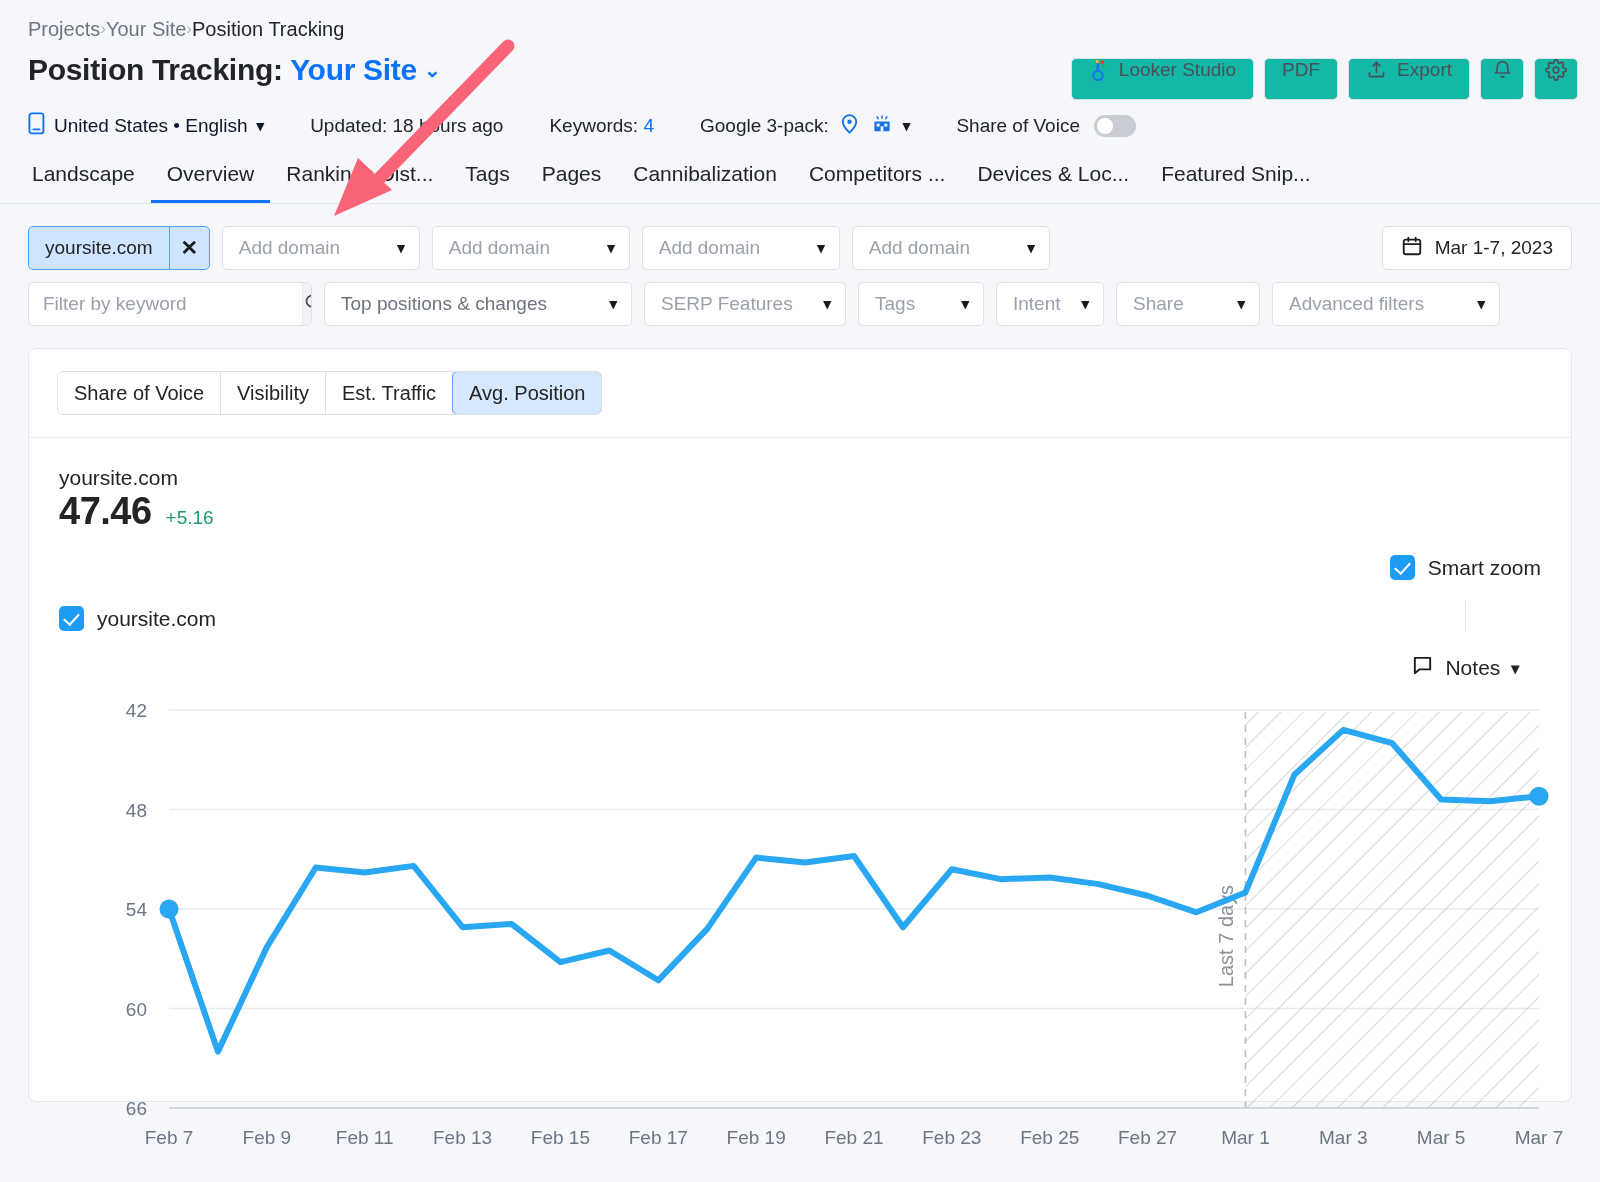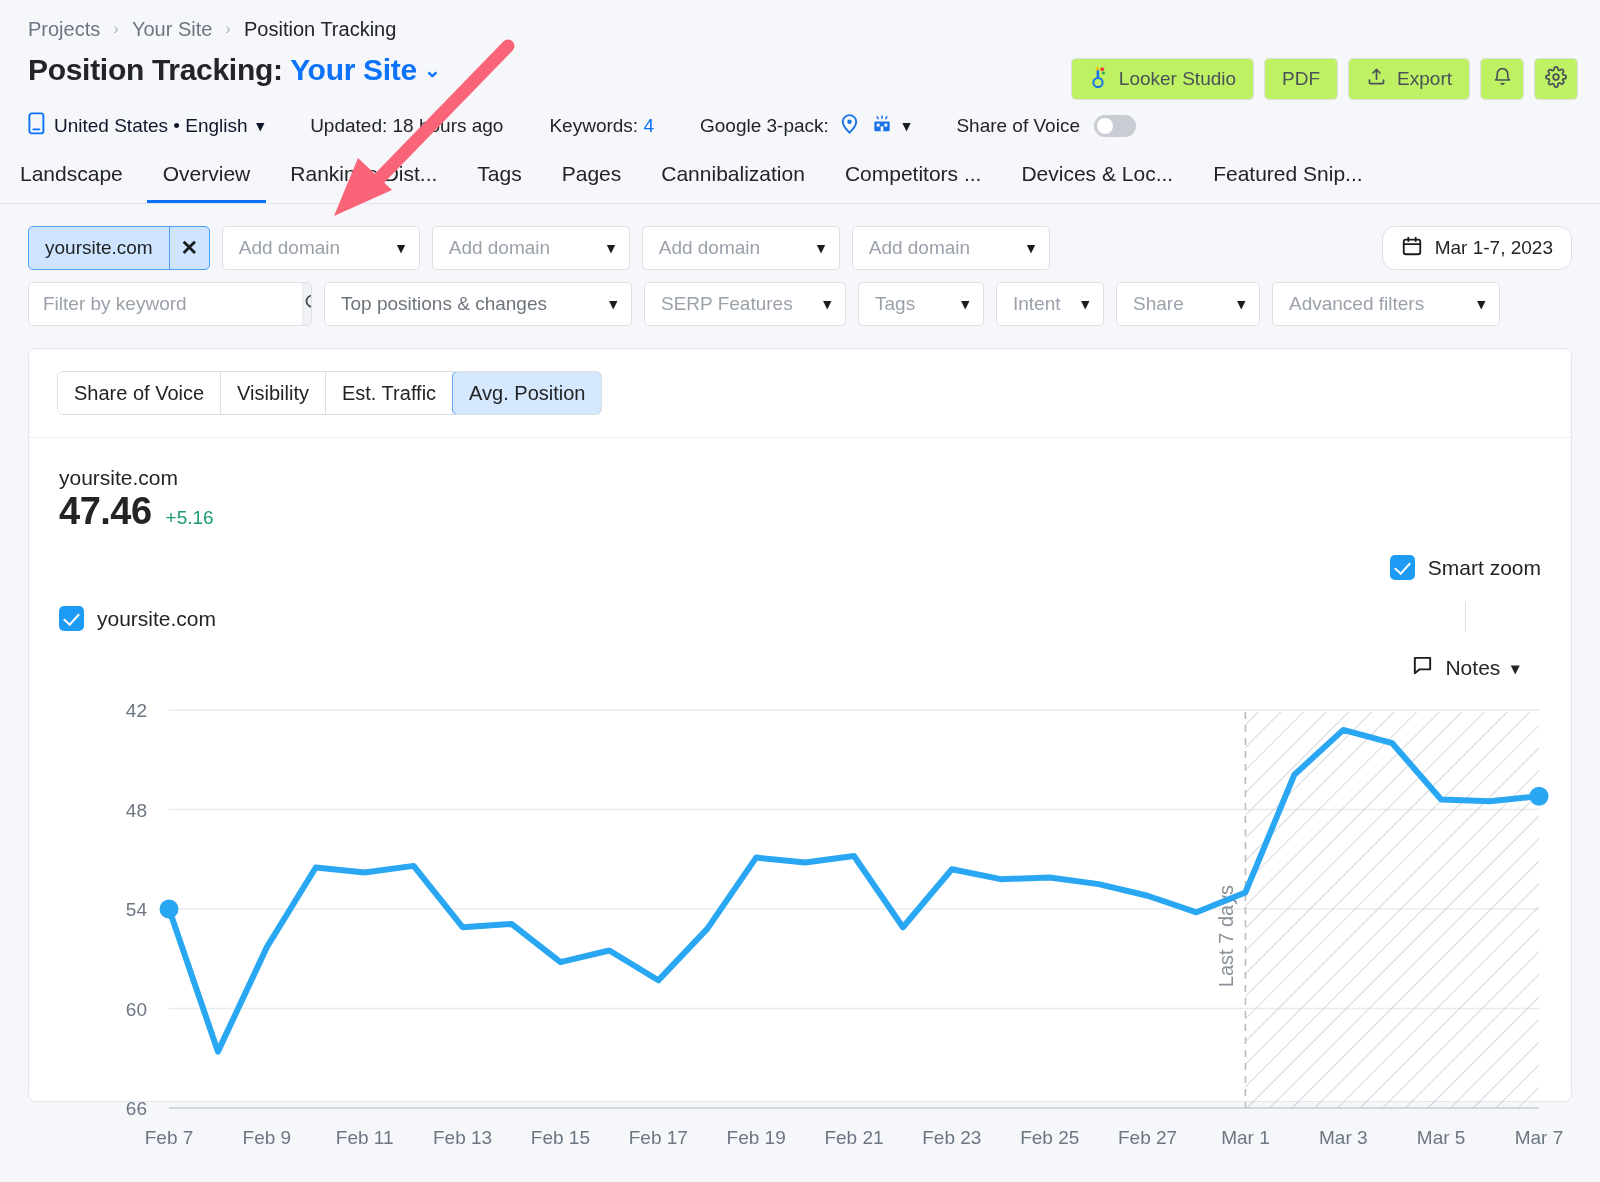--- a/index.html
+++ b/index.html
@@ -6,21 +6,21 @@
   html, body {
     width: 1600px; height: 1182px;
     background: #f5f7fa;
     font-family: "Liberation Sans", sans-serif;
     color: #222426;
     overflow: hidden;
   }
 
   
   .breadcrumb {
-    display: flex; align-items: center; gap: 13px;
+    display: flex; align-items: center; 
     padding: 18px 0 0 28px;
     font-size: 20px;
   }
   .crumb { color: #6c7683; }
   .crumb.current { color: #222426; }
   .crumb-sep {
     color: #b0b8c1; font-size: 17px; line-height: 1;
     display: inline-block; transform: translateY(-1px);
   }
 
@@ -36,24 +36,24 @@
   .title .site { color: #0b72f9; }
   .title .caret {
     color: #0b72f9; font-size: 20px; font-weight: bold;
     margin-left: 7px; display: inline-block; transform: translateY(-3px);
   }
   .title-actions {
     margin-left: auto; display: flex; align-items: center; gap: 10px;
     padding-top: 5px;
   }
   .btn {
-    display: inline-flex; align-items: center; gap: 10px;
+    display: inline-flex; gap: 10px;
     height: 42px; padding: 0 17px;
     border: 1px solid #dcdfe3; border-radius: 5px;
-    background: #bef264; color: #4a5158; font-size: 19px;
+    background: #14b8a6; color: #4a5158; font-size: 19px;
     white-space: nowrap;
   }
   .btn.icon-only { padding: 0; width: 44px; justify-content: center; }
 
   
   .meta-row {
     display: flex; align-items: center;
     padding: 12px 0 0 28px; font-size: 19px; color: #222426;
   }
   .meta-loc { display: flex; align-items: center; gap: 9px; color: #0f172a; }
@@ -66,22 +66,22 @@
     width: 42px; height: 22px; border-radius: 11px; background: #c9cdd3;
     position: relative; flex: none;
   }
   .toggle::after {
     content: ""; position: absolute; top: 3px; left: 3px;
     width: 16px; height: 16px; border-radius: 50%; background: #fff;
   }
 
   
   .tabs {
-    display: flex; align-items: center; gap: 8px;
-    padding: 22px 0 0 16px;
+    display: flex; align-items: center; gap: 0;
+    padding: 22px 0 0 28px;
     border-bottom: 1px solid #e1e5ea;
     font-size: 21px;
   }
   .tab {
     padding: 0 16px 14px 16px; color: #222426;
     border-bottom: 3px solid transparent; white-space: nowrap;
   }
   .tab:first-child { padding-left: 4px; }
   .tab.active { border-bottom-color: #0b72f9; }
 
@@ -124,21 +124,21 @@
   }
   .search-box input::placeholder { color: #9aa1ab; }
   .search-btn {
     width: 46px; display: flex; align-items: center; justify-content: center;
     background: #f0f2f5; border-left: 1px solid #e5e8ec;
   }
 
   .date-btn {
     margin-left: auto; display: flex; align-items: center; gap: 12px;
     height: 44px; padding: 0 18px;
-    border: 1px solid #dcdfe3; border-radius: 13px; background: #fff;
+    border: 1px solid #dcdfe3; border-radius: 5px; background: #fff;
     font-size: 19px; color: #222426; white-space: nowrap;
   }
 
   
   .card {
     margin: 22px 28px 0 28px;
     background: #fff; border: 1px solid #e3e7ec; border-radius: 8px;
     height: 754px; position: relative;
   }
   .card-head {

